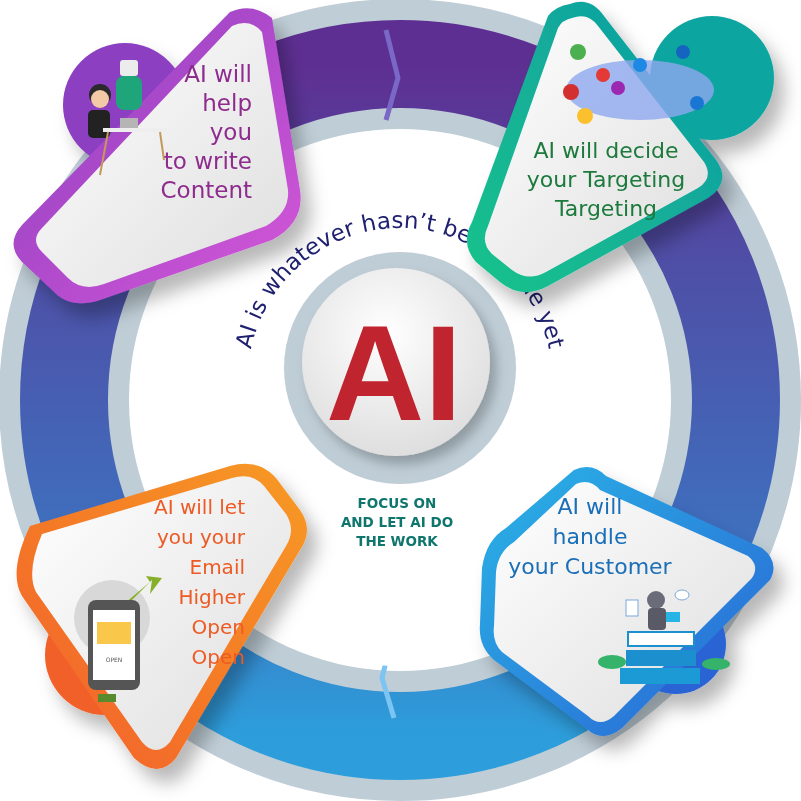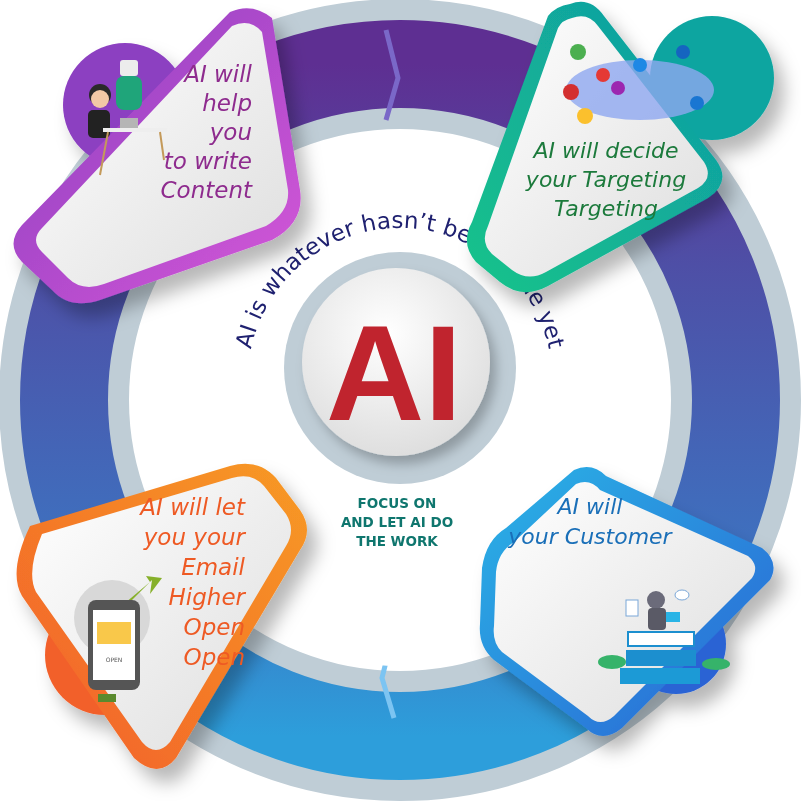--- a/index.html
+++ b/index.html
@@ -1,18 +1,18 @@
 <!DOCTYPE html>
 <html><head>
 <meta charset="utf-8">
 <style>
   html, body { margin:0; padding:0; background:#ffffff; }
   body { width:801px; height:801px; position:relative; overflow:hidden; font-family:"Liberation Sans", sans-serif; }
   svg.stage { position:absolute; left:0; top:0; }
-  .lbl { position:absolute; font-family:"DejaVu Sans", sans-serif; line-height:1.2;font-style:italic; }
+  .lbl { position:absolute; font-family:"DejaVu Sans", sans-serif; line-height:1.2; }
   .focus { position:absolute; left:292px; top:494px; width:210px; text-align:center; font-family:"DejaVu Sans", sans-serif; font-weight:bold; font-size:13.5px; line-height:19px; color:#0f766e; }
   .focus span { display:block; }
 </style>
 </head>
 <body>
 
 <svg class="stage" width="801" height="801" viewBox="0 0 801 801">
   <defs>
     <linearGradient id="ringGrad" x1="0" y1="0" x2="0" y2="1">
       <stop offset="0" stop-color="#5e2f92"></stop>
@@ -149,31 +149,32 @@
   <div>to write</div>
   <div>Content</div>
 </div>
 
 <div class="lbl" style="left:506px; top:136px; width:200px; text-align:center; font-size:22px; color:#1c7a3c; line-height:29px;">
   <div>AI will decide</div>
   <div>your Targeting</div>
   <div>Targeting</div>
 </div>
 
-<div class="lbl" style="left:110px; top:492px; width:135px; text-align:right; font-size:23px; color:#ee5a24; line-height:30px;">
+<div class="lbl" style="left:110px; top:492px; width:135px; text-align:right; font-size:20px; color:#ee5a24; line-height:30px;">
   <div>AI will let</div>
   <div>you your</div>
   <div>Email</div>
   <div>Higher</div>
   <div>Open</div>
   <div>Open</div>
 </div>
 
 <div class="lbl" style="left:490px; top:492px; width:200px; text-align:center; font-size:22px; color:#1a6fb8; line-height:30px;">
   <div>AI will</div>
+  <div>handle</div>
   <div>your Customer</div>
 </div>
 
 <div class="focus">
   <span>FOCUS ON</span>
   <span>AND LET AI DO</span>
   <span>THE WORK</span>
 </div>
 
 </body></html>

